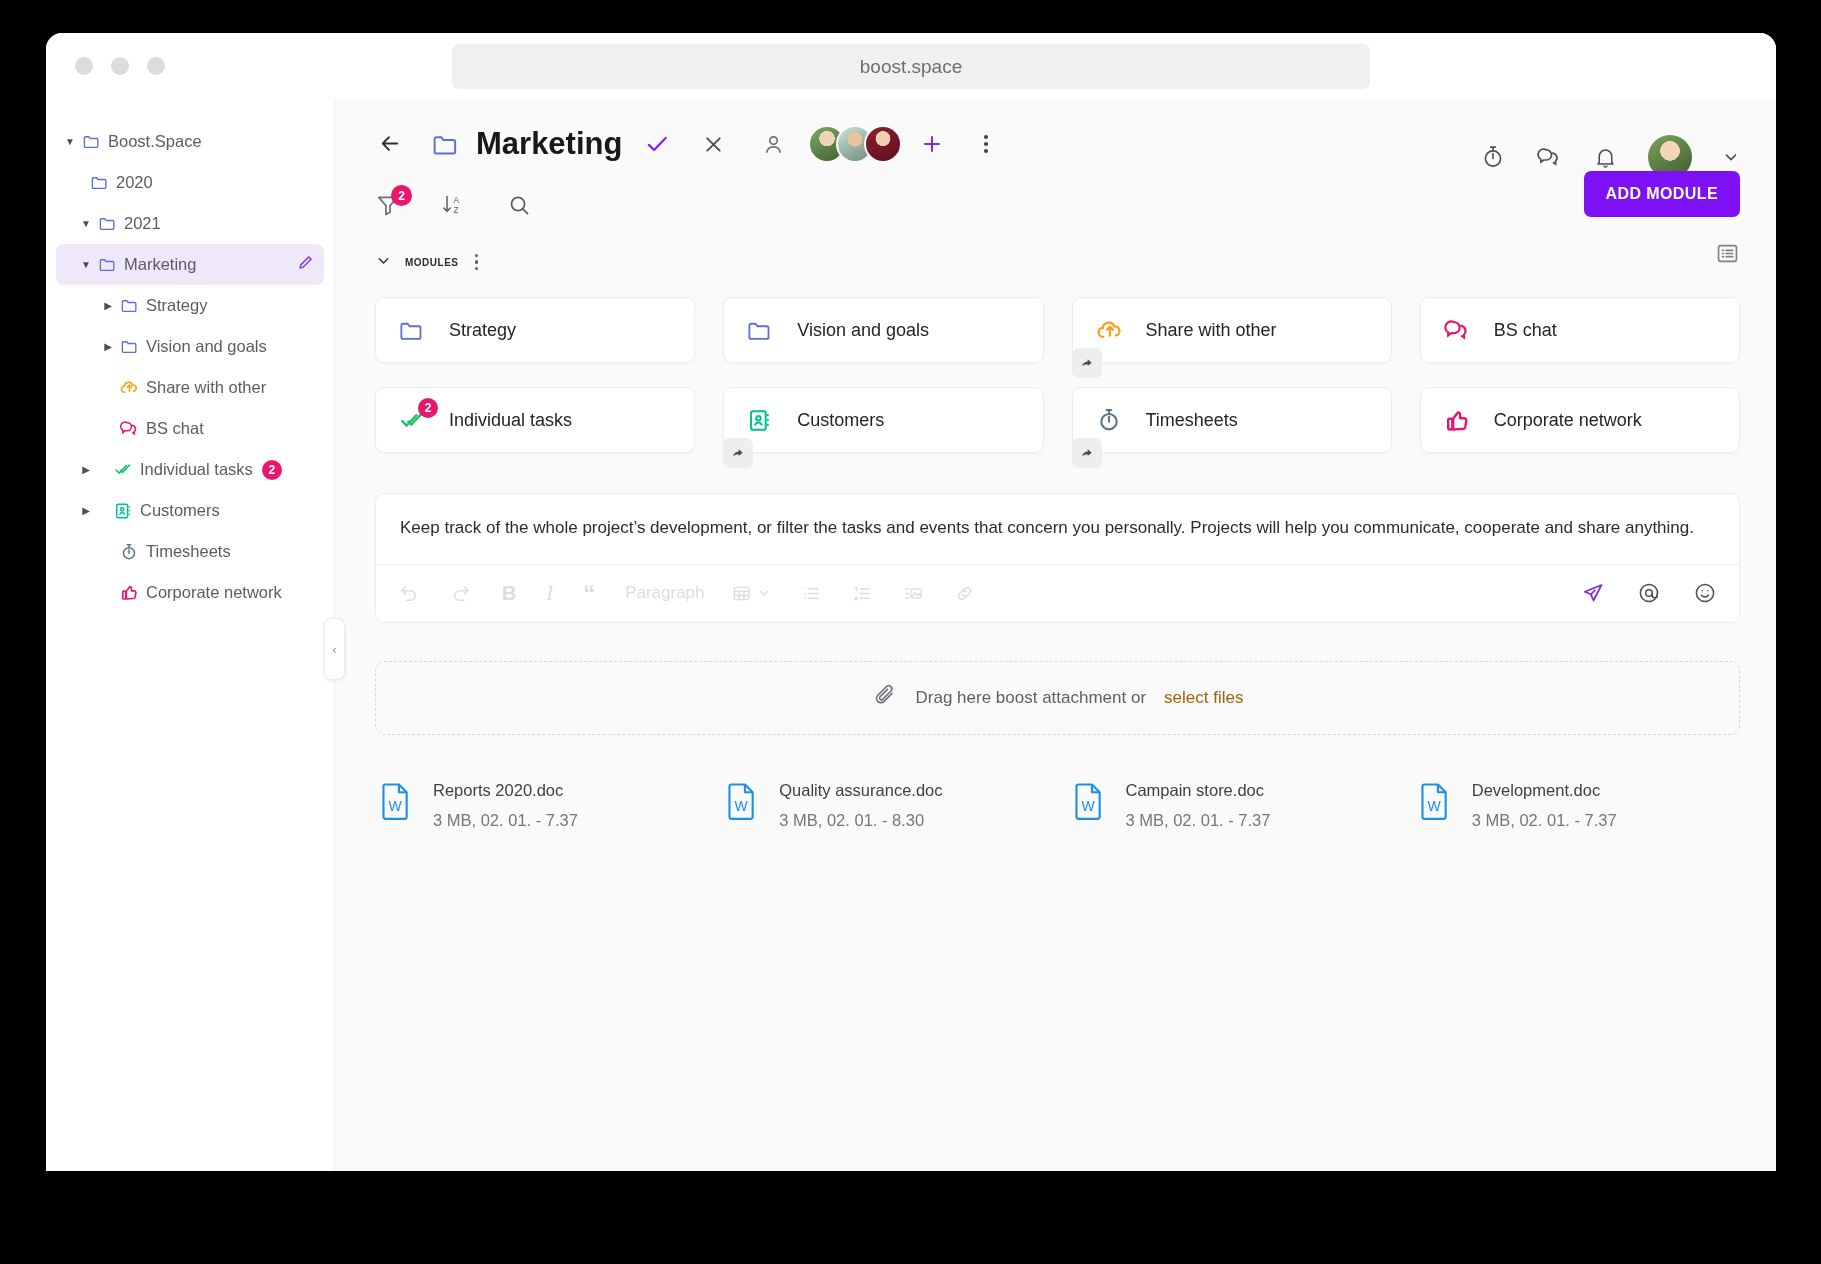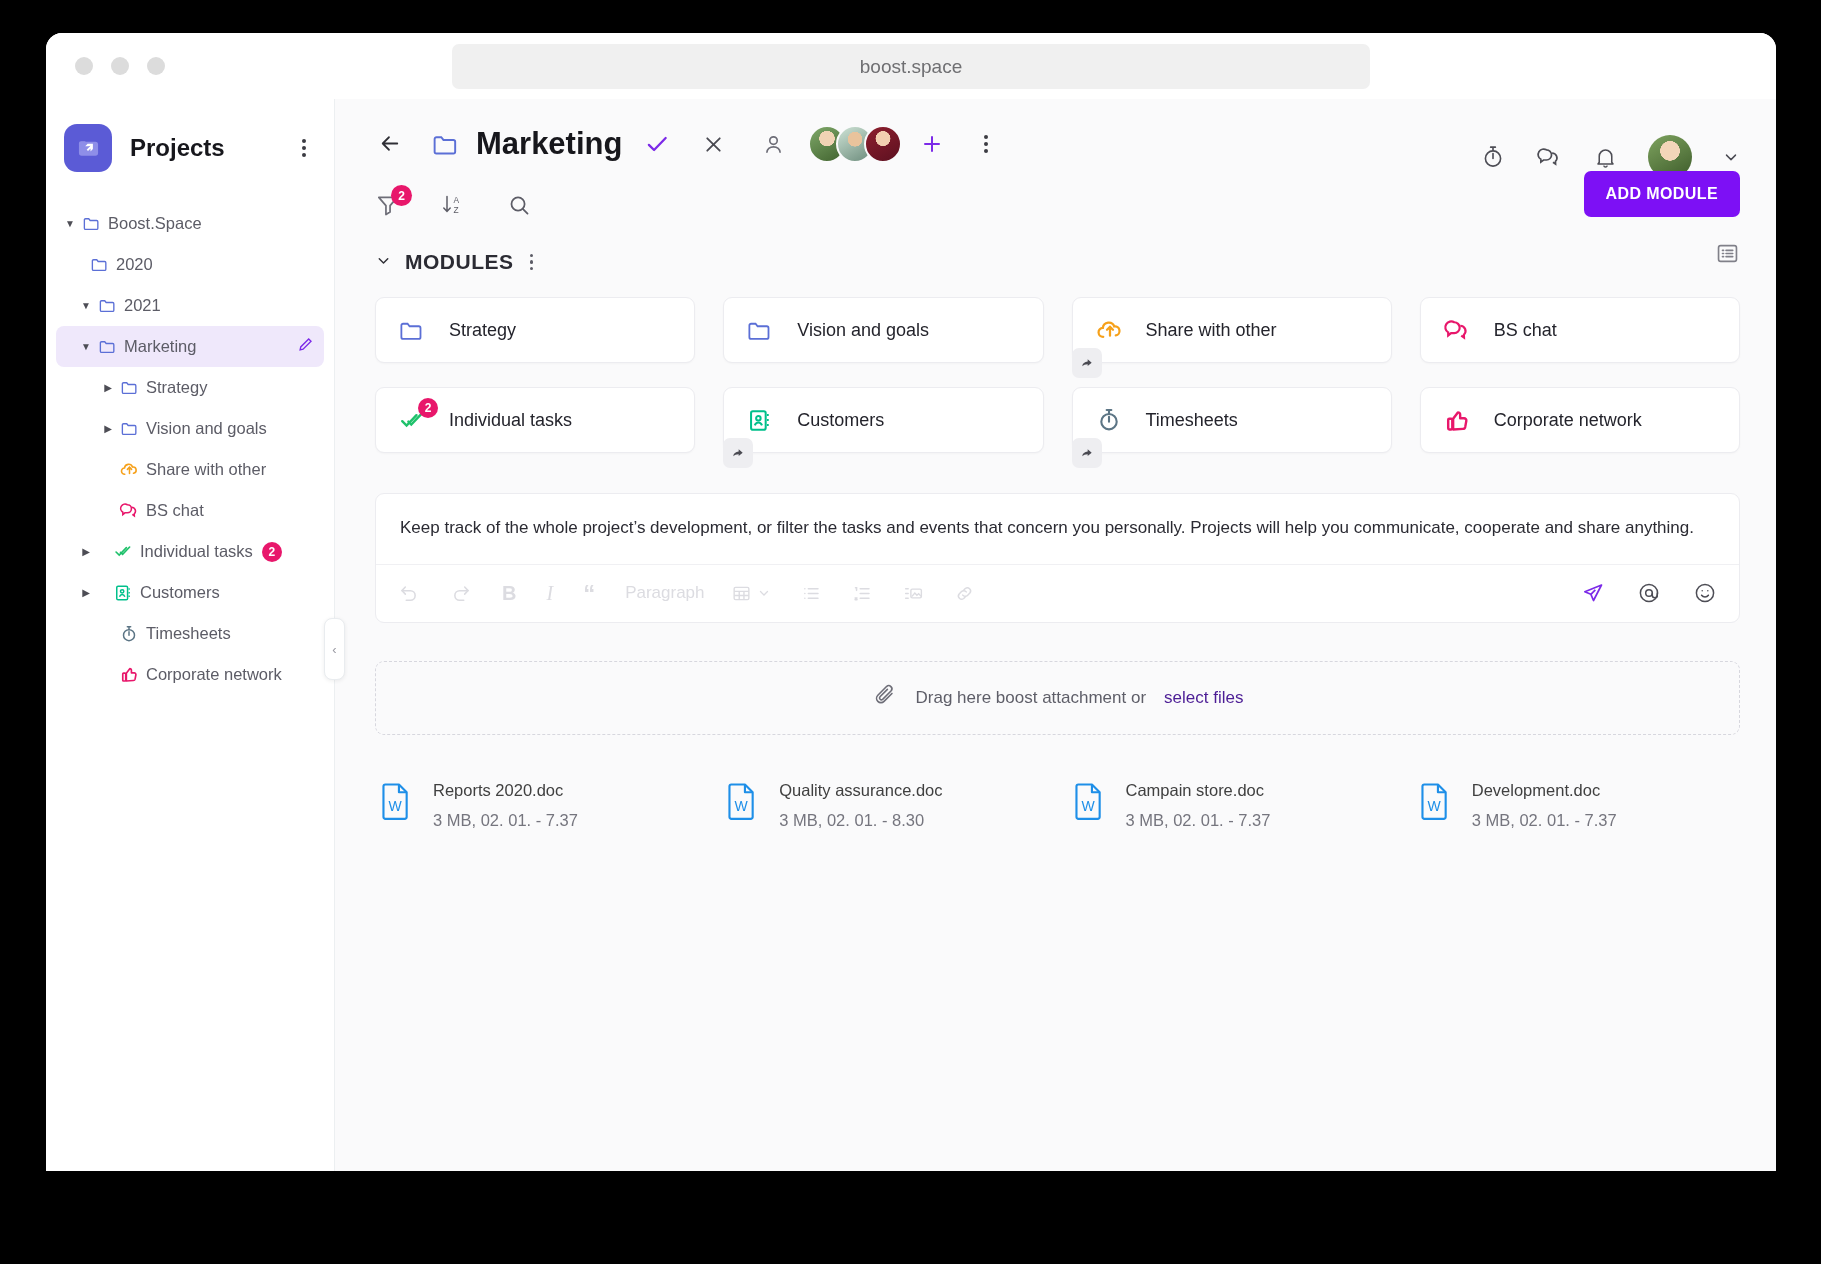--- a/index.html
+++ b/index.html
@@ -175,21 +175,21 @@
     font-family: "Liberation Sans", sans-serif;
     cursor: pointer;
   }
 
   
   .mod-head {
     display: flex; align-items: center;
     padding: 4px 36px 0 40px; position: relative; height: 46px;
   }
   .mod-caret { color: #2f2f36; font-size: 15px; margin-right: 13px; }
-  .mod-title { font-size: 21px; font-weight: bold; color: #2b2b33; letter-spacing: .5px; }
+  .mod-title { font-size: 10px; font-weight: bold; color: #2b2b33; letter-spacing: .5px; }
   .mod-kebab { margin-left: 16px; display: flex; flex-direction: column; gap: 3px; cursor: pointer; }
   .mod-kebab i { width: 3.5px; height: 3.5px; border-radius: 50%; background: #5c5c66; }
   .list-toggle { position: absolute; right: 36px; top: 4px; cursor: pointer; }
 
   
   .grid {
     display: grid; grid-template-columns: repeat(4, 1fr);
     gap: 24px 28px;
     padding: 14px 36px 0 40px;
   }
@@ -258,21 +258,21 @@
   .dropzone {
     margin: 38px 36px 0 40px;
     height: 74px;
     border: 1.6px dashed #d7d7de;
     border-radius: 9px;
     display: flex; align-items: center; justify-content: center;
     gap: 18px;
     font-size: 17px; color: #5e5e68;
     cursor: pointer;
   }
-  .dropzone .dzlink { color: #4c1d95; }
+  .dropzone .dzlink { color: #a16207; }
 
   
   .files {
     display: grid; grid-template-columns: repeat(4, 1fr);
     padding: 46px 36px 0 44px;
     gap: 0 24px;
   }
   .file { display: flex; align-items: flex-start; cursor: pointer; }
   .file .fmeta { margin-left: 20px; }
   .fname { font-size: 16.5px; color: #404040; }
@@ -290,35 +290,20 @@
       <span class="light"></span>
     </div>
     <div class="urlbar">
       <span>boost.space</span>
     </div>
   </div>
 
   <div class="app">
 
     <div class="sidebar">
-      <div class="side-head">
-        <div class="app-logo">
-          <svg width="27" height="27" viewBox="0 0 24 24">
-            <rect x="3.5" y="6" width="17" height="12.5" rx="2.4" fill="#8e8ee8"></rect>
-            <path d="M3.5 8.4 L3.5 7.4 A1.8 1.8 0 0 1 5.3 5.6 L9 5.6 L10.6 7.6 Z" fill="#8e8ee8"></path>
-            <path d="M13.8 9.6 l-3.4 3.4 1.2 1.2 2.2-2.2 v2.6 l2.1-2.1 v-4.7 h-4.7 l-2.1 2.1 h2.6z" fill="#ffffff"></path>
-          </svg>
-        </div>
-        <div class="side-title">Projects</div>
-        <div class="kebab">
-            <i></i>
-            <i></i>
-            <i></i>
-          </div>
-      </div>
 
       <div class="tree">
 
         <div class="tnode ind0">
           <span class="caret">▼</span>
           <span class="tico">
             <svg width="19" height="19" viewBox="0 0 24 24" fill="none" stroke="#5b6fd6" stroke-width="1.7">
                 <path d="M3 7.5a1.5 1.5 0 0 1 1.5-1.5h4l1.8 2.2h8.2a1.5 1.5 0 0 1 1.5 1.5v8.3a1.5 1.5 0 0 1-1.5 1.5H4.5A1.5 1.5 0 0 1 3 18z"></path>
               </svg>
           </span>

